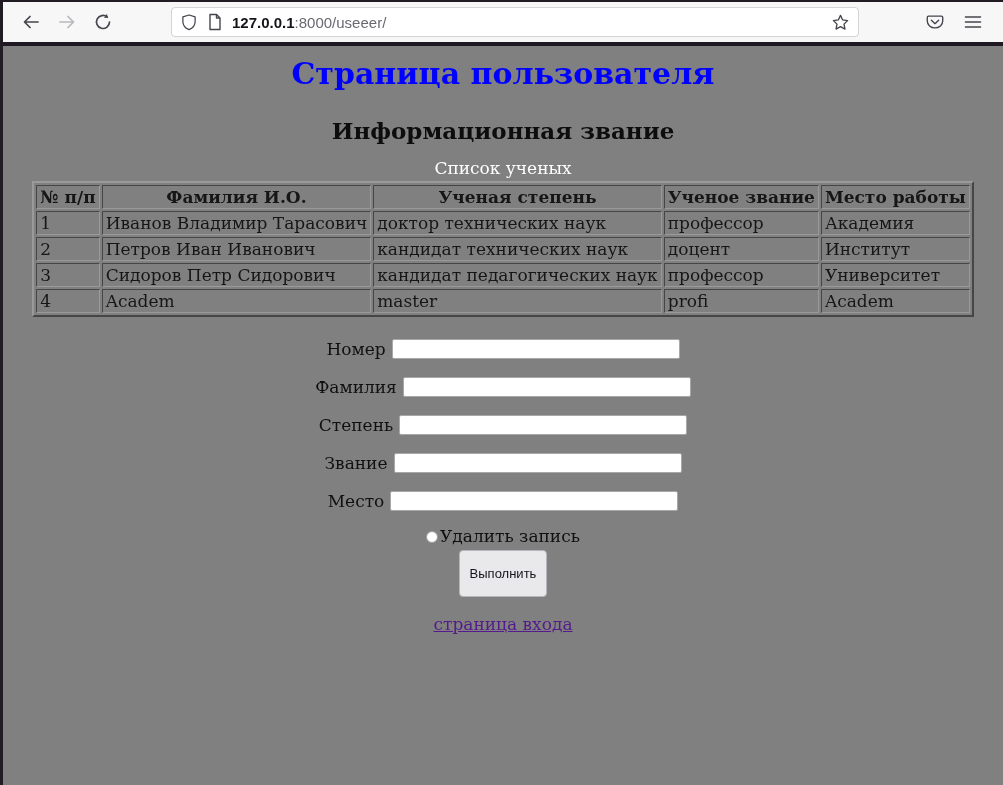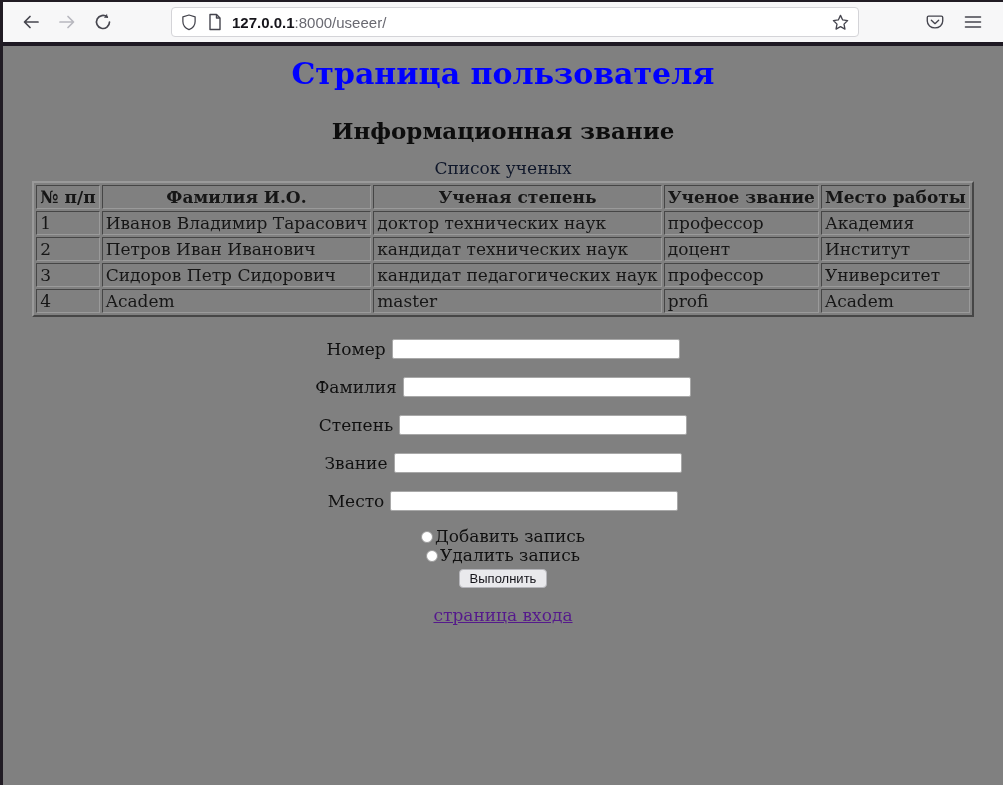--- a/index.html
+++ b/index.html
@@ -41,21 +41,21 @@
   .page {
     height: 737px; background: #808080; box-sizing: border-box;
     color: #111; overflow: hidden; text-align: center;
   }
   h1.title {
     margin: 10px 0 0; font-size: 30px; font-weight: bold; color: #0000ff;
   }
   h2.subtitle {
     margin: 26px 0 14px; font-size: 23px; font-weight: bold; color: #0d0d0d;
   }
-  .tbl-caption { font-size: 17px; margin: 8px 0 3px; color: #0f172a; }
+  .tbl-caption { font-size: 17px; margin: 8px 0 3px; color: #ffffff; }
   table.data {
     margin: 0 auto; border-collapse: separate; border-spacing: 2px;
     border: 2px outset #9a9a9a; background: #808080;
     font-size: 17px; color: #161616;
   }
   table.data th, table.data td {
     border: 1px inset #9a9a9a; padding: 0px 3px; height: 22px;
     white-space: nowrap; text-align: left; vertical-align: middle;
   }
   table.data th { font-weight: bold; text-align: center; }
@@ -71,21 +71,21 @@
   .radio-block { margin-top: 2px; font-size: 17px; color: #101010; }
   .radio-line { height: 19px; line-height: 19px; }
   .radio-dot {
     display: inline-block; width: 12px; height: 12px; border-radius: 50%;
     background: #ffffff; border: 1px solid #9c9c9c; box-sizing: border-box;
     vertical-align: -1px; margin-right: 2px;
   }
   .exec-btn {
     margin-top: 4px; font-family: "Liberation Sans", sans-serif; font-size: 13px;
     background: #e9e9ec; border: 1px solid #b5b5ba; border-radius: 4px;
-    padding: 1px 10px; color: #15141a;
+    padding: 15px 10px; color: #15141a;
   }
   .login-link {
     display: inline-block; margin-top: 17px; font-size: 17px;
     color: #551a8b; text-decoration: underline;
   }
   svg { display: block; }
 </style>
 </head>
 <body>
 
@@ -212,23 +212,20 @@
       </div>
       <div class="form-row">
         <label>Звание</label><input type="text" style="">
       </div>
       <div class="form-row">
         <label>Место</label><input type="text" style="">
       </div>
 
       <div class="radio-block">
         <div class="radio-line">
-          <span class="radio-dot"></span><span>Добавить запись</span>
-        </div>
-        <div class="radio-line">
           <span class="radio-dot"></span><span>Удалить запись</span>
         </div>
       </div>
 
       <button class="exec-btn">Выполнить</button>
     </div>
 
     <a class="login-link" href="#">страница входа</a>
   </div>
 </div>

